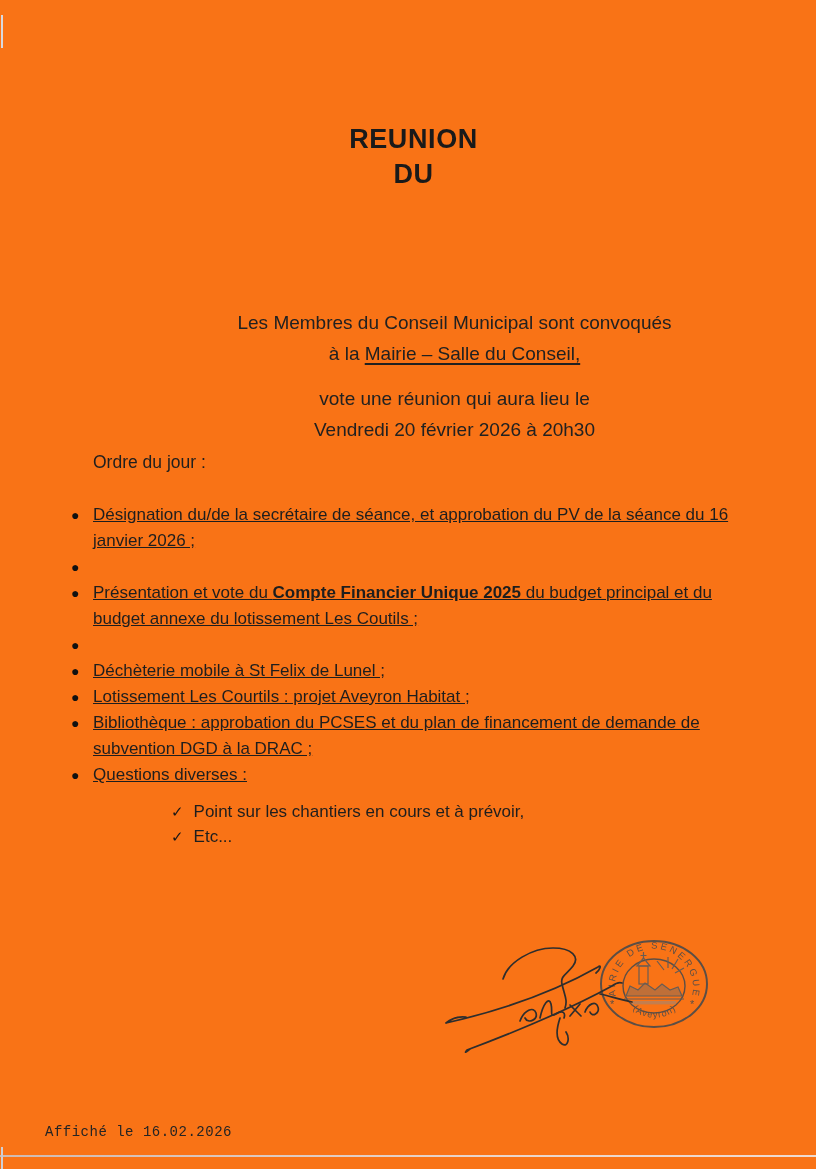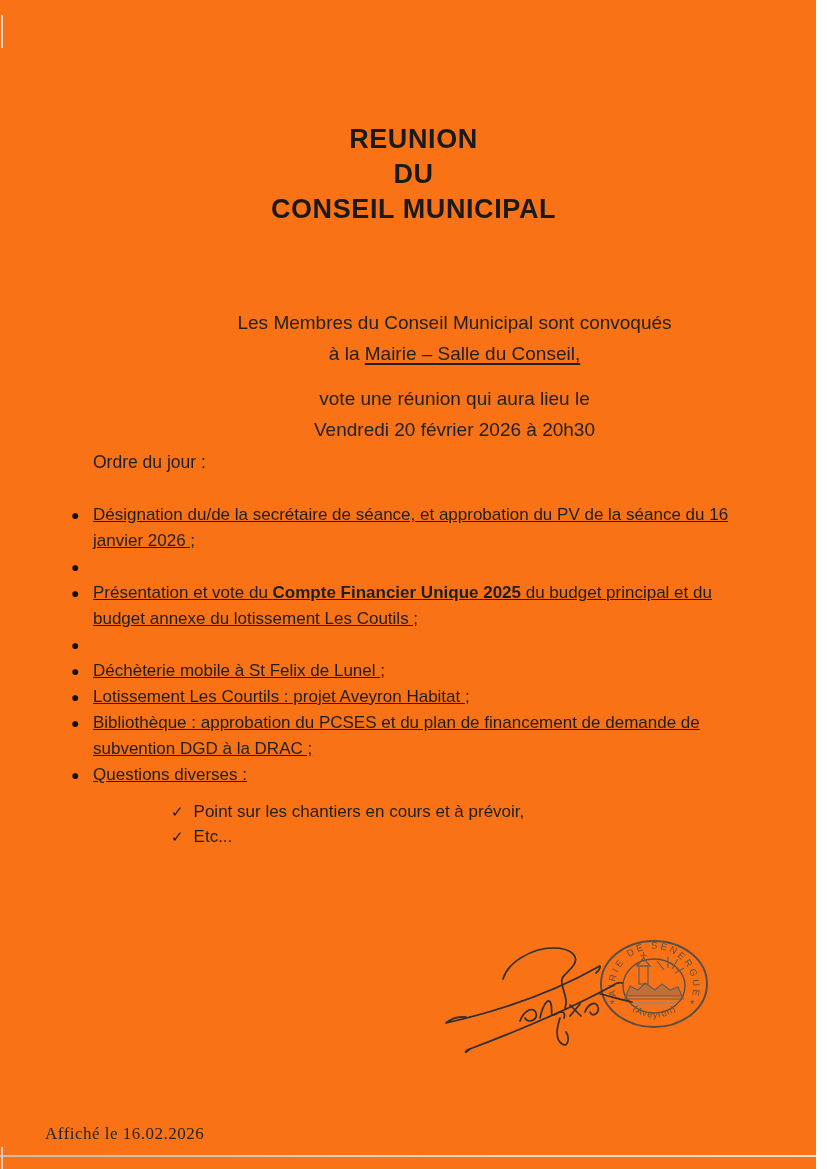--- a/index.html
+++ b/index.html
@@ -61,22 +61,22 @@
     white-space:nowrap;
   }
   .signatory .name{margin-left:14px;}
   
   .seal-layer{
     position:absolute;left:0;top:0;width:827px;height:1169px;pointer-events:none;
   }
   
   .posted{
     position:absolute;top:1124px;left:45px;
-    font-family:Liberation Serif, serif;
-    font-size:17px;letter-spacing:.5px;color:#242424;
+    font-family:Liberation Mono, monospace;
+    font-size:14px;letter-spacing:.5px;color:#242424;
   }
   
   .artifact-left-top{
     position:absolute;left:1px;top:15px;width:2px;height:33px;background:#d9d9dd;
   }
   .artifact-left-bottom{
     position:absolute;left:1px;top:1147px;width:2px;height:22px;background:#cfcfd4;
   }
   .artifact-bottom-rule{
     position:absolute;left:0;top:1155px;width:827px;height:2px;
@@ -84,21 +84,20 @@
   }
 </style>
 </head>
 <body>
 
 <div class="page">
 
   <div class="doc-title">
     <div>REUNION</div>
     <div>DU</div>
-    <div>CONSEIL MUNICIPAL</div>
   </div>
 
   <div class="intro intro-1">
     <div>Les Membres du Conseil Municipal sont convoqués</div>
     <div><span>à la </span><span class="venue">Mairie – Salle du Conseil,</span></div>
   </div>
 
   <div class="intro intro-2">
     <div>vote une réunion qui aura lieu le</div>
     <div>Vendredi 20 février 2026 à 20h30</div>

